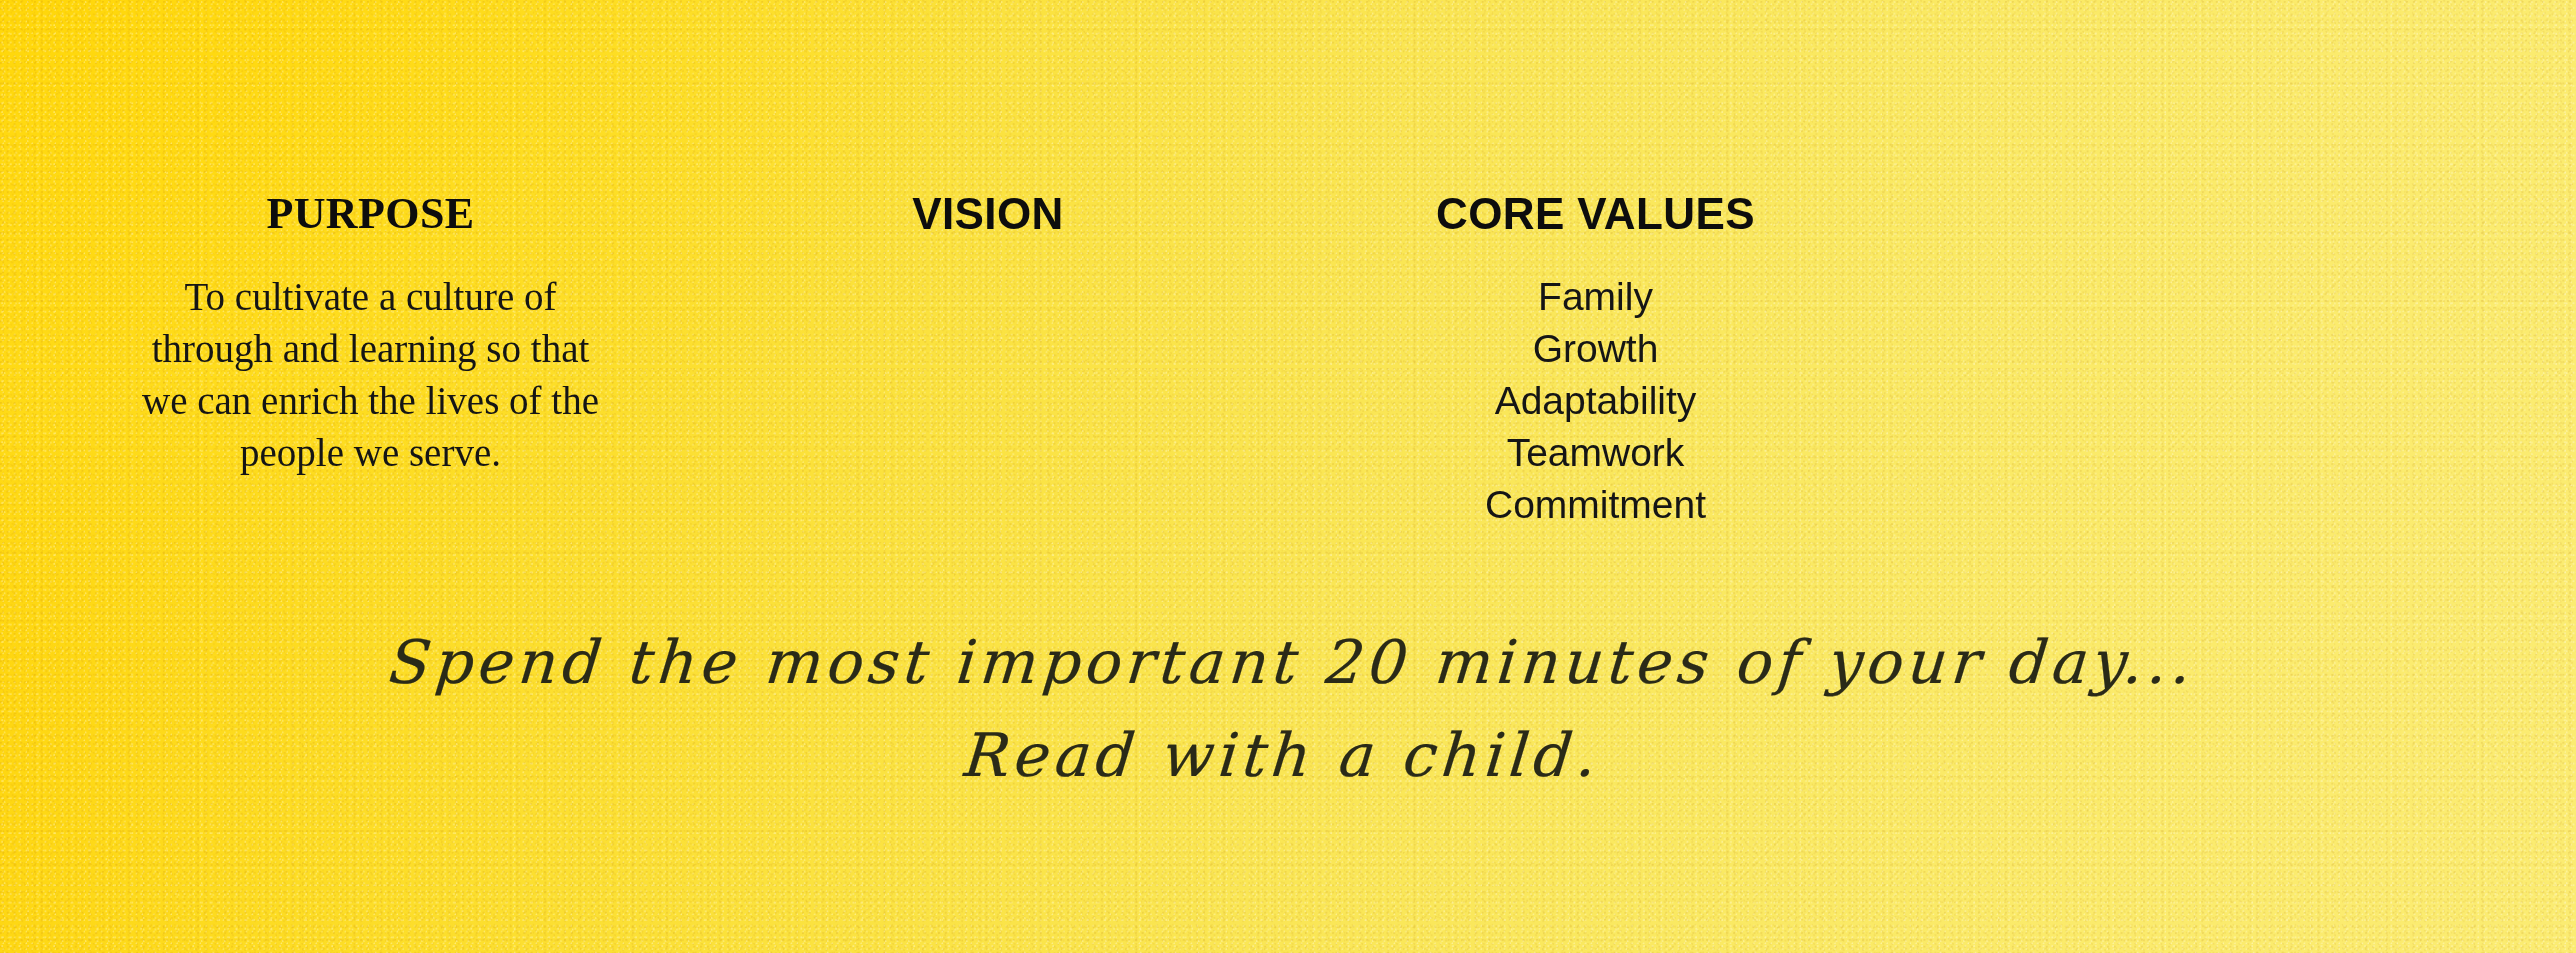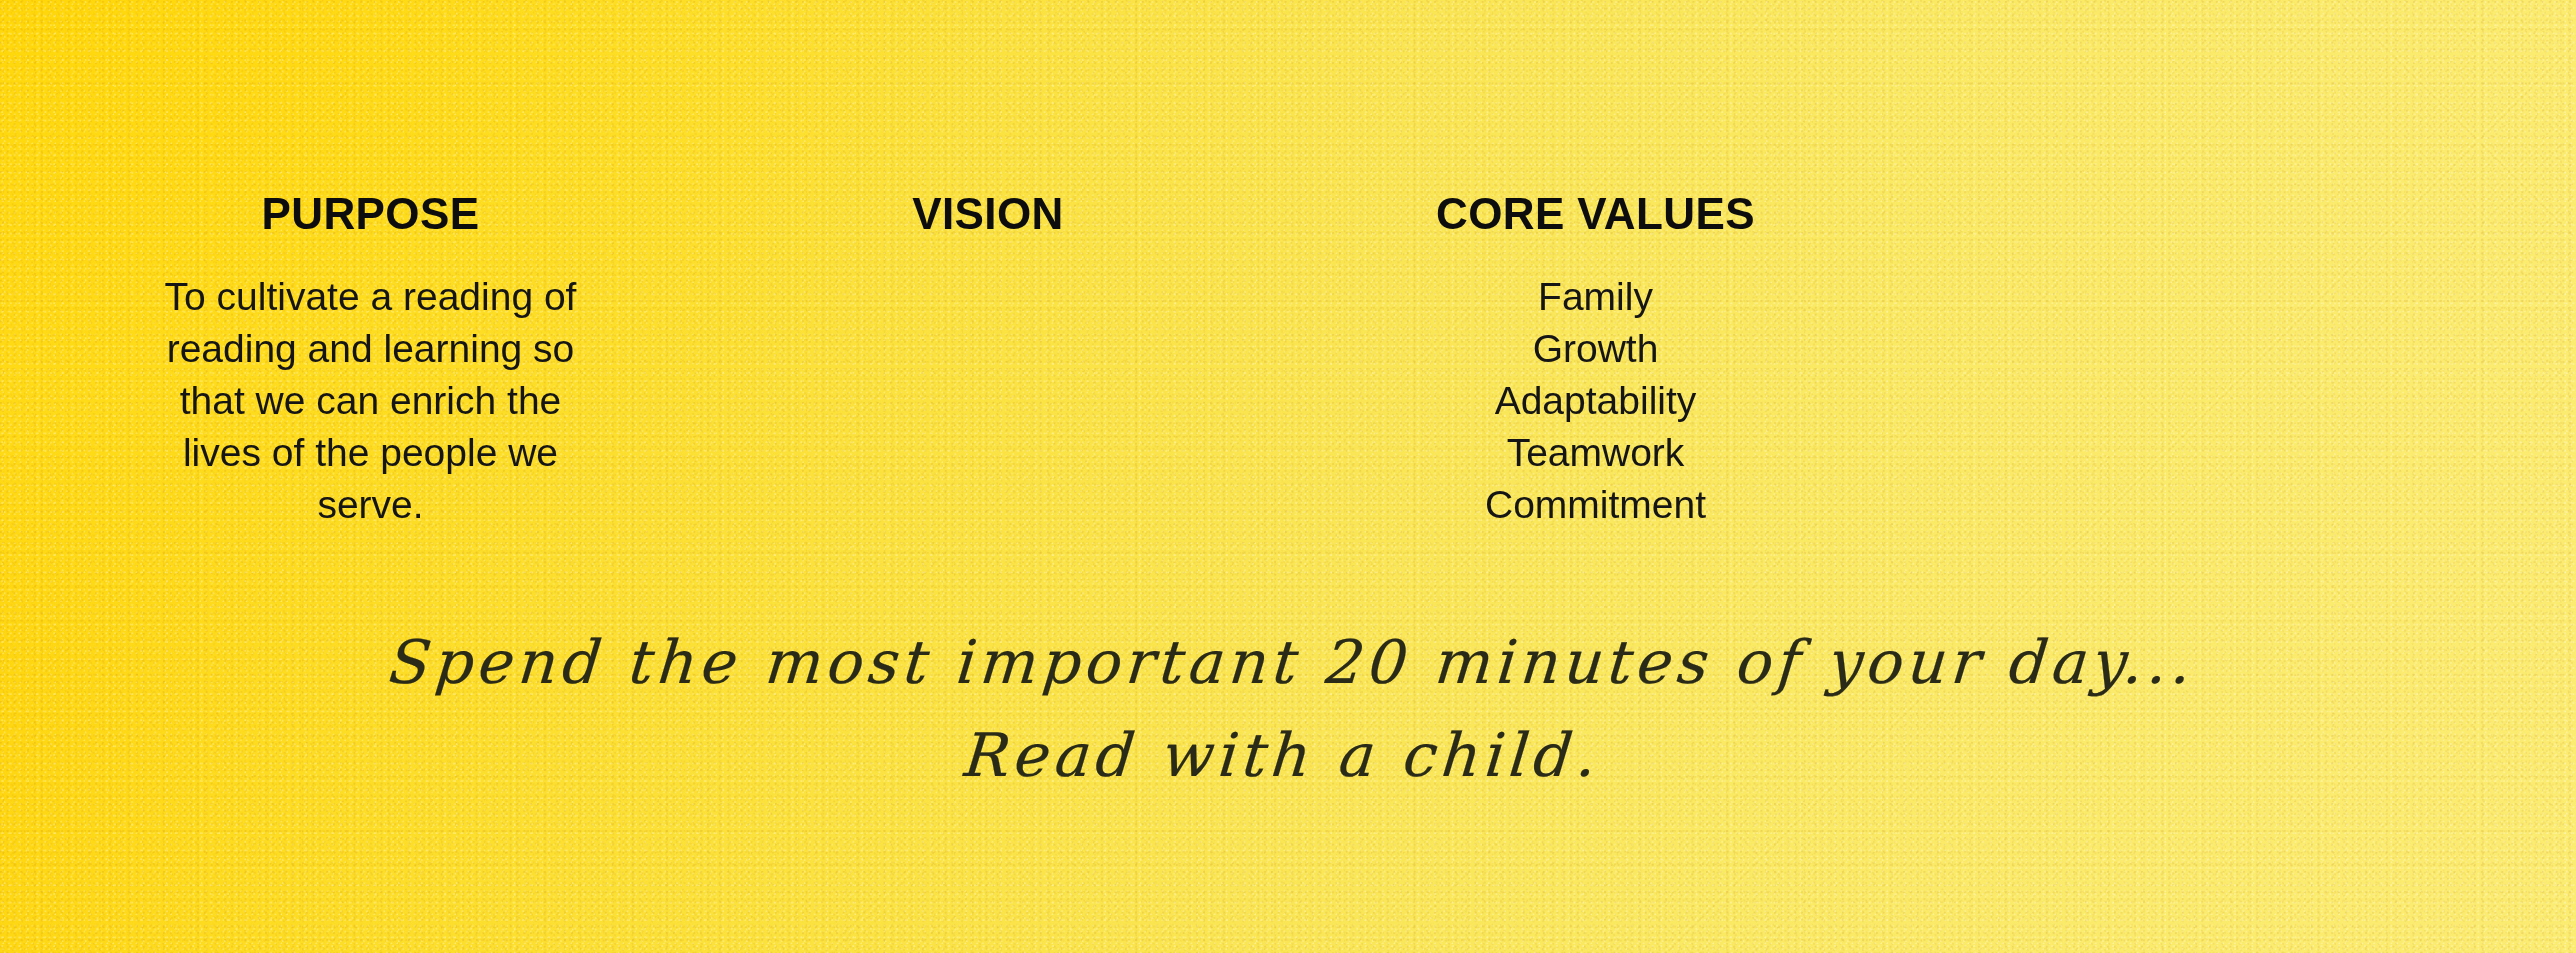--- a/index.html
+++ b/index.html
@@ -59,21 +59,21 @@
     top: 192px;
     width: 2576px;
     display: flex;
     align-items: flex-start;
     z-index: 2;
   }
   .col {
     text-align: center;
     box-sizing: border-box;
   }
-  .col-purpose     { width: 678px; padding-left: 136px; padding-right: 73px; }
+  .col-purpose     { width: 678px; padding-left: 136px; padding-right: 73px; font-family: Liberation Serif, serif; }
   .col-mission     { width: 659px; padding-left: 39px;  padding-right: 39px; }
   .col-vision      { width: 620px; padding-left: 53px;  padding-right: 53px; }
   .col-corevalues  { width: 619px; padding-left: 44px;  padding-right: 68px; }
 
   .col-heading {
     font-size: 44px;
     font-weight: 700;
     letter-spacing: 0.4px;
     line-height: 1;
     margin: 0 0 35px 0;
@@ -120,21 +120,21 @@
 
 <div id="poster">
 
   <div id="grain"></div>
   <div id="grain-light"></div>
 
   <div id="columns">
 
     <div class="col col-purpose">
       <h2 class="col-heading">PURPOSE</h2>
-      <p class="col-body">To cultivate a reading of reading and learning so that we can enrich the lives of the people we serve.</p>
+      <p class="col-body">To cultivate a culture of through and learning so that we can enrich the lives of the people we serve.</p>
     </div>
 
 
     <div class="col col-vision">
       <h2 class="col-heading">VISION</h2>
     </div>
 
     <div class="col col-corevalues">
       <h2 class="col-heading">CORE VALUES</h2>
       <ul class="values-list" id="values-list">

